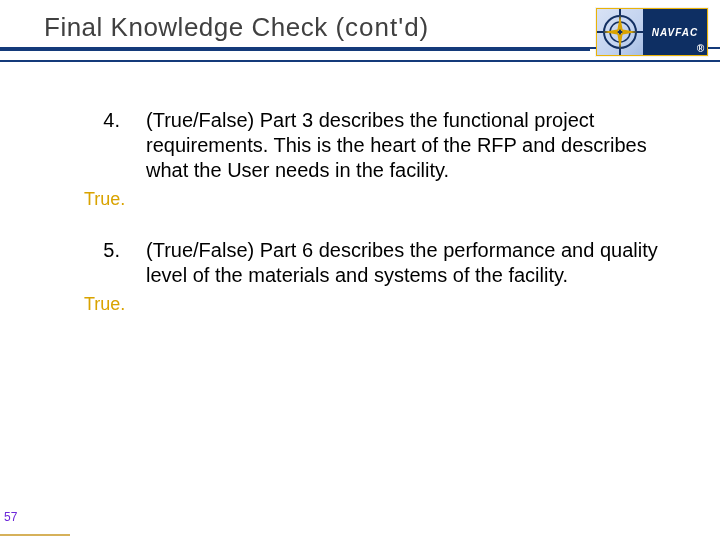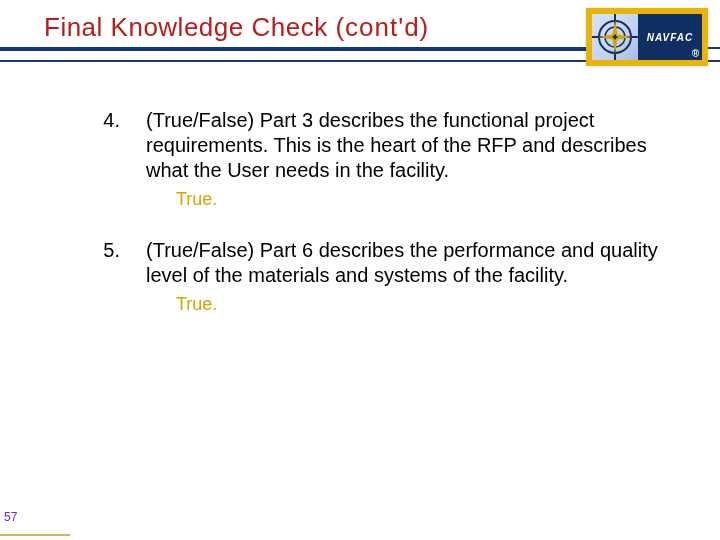--- a/index.html
+++ b/index.html
@@ -24,21 +24,21 @@
     position: relative;
     width: 100%;
     height: 60px;
   }
   .title {
     position: absolute;
     left: 44px;
     top: 12px;
     font-size: 26px;
     font-weight: 400;
-    color: #b91c1c;
+    color: #404040;
     letter-spacing: 0.5px;
     font-family: "Arial Black", Arial, sans-serif;
   }
   .title-part2 {
     letter-spacing: 1px;
   }
 
   
   .rule-top {
     position: absolute;
@@ -67,21 +67,21 @@
 
   
   .logo {
     position: absolute;
     right: 12px;
     top: 8px;
     width: 110px;
     height: 46px;
     display: flex;
     align-items: stretch;
-    border: 6px solid #eab308;
+    border: 1px solid #eab308;
     background: #fff;
     box-shadow: 0 0 0 1px rgba(0,0,0,0.05);
   }
   .logo-symbol {
     width: 46px;
     height: 46px;
     background: linear-gradient(135deg, #d8e2f5 0%, #c3d3ef 60%, #a6bde3 100%);
     position: relative;
     flex-shrink: 0;
     overflow: hidden;
@@ -136,21 +136,20 @@
     width: 36px;
     text-align: right;
     padding-right: 10px;
     flex-shrink: 0;
   }
   .qtext {
     flex: 1;
     margin-left: 16px;
   }
   .answer {
-    margin-left: 92px;
     margin-top: 6px;
     font-size: 18px;
     color: #d9a300; 
     font-weight: 400;
   }
 
   
   .pagenum {
     position: absolute;
     left: 4px;

